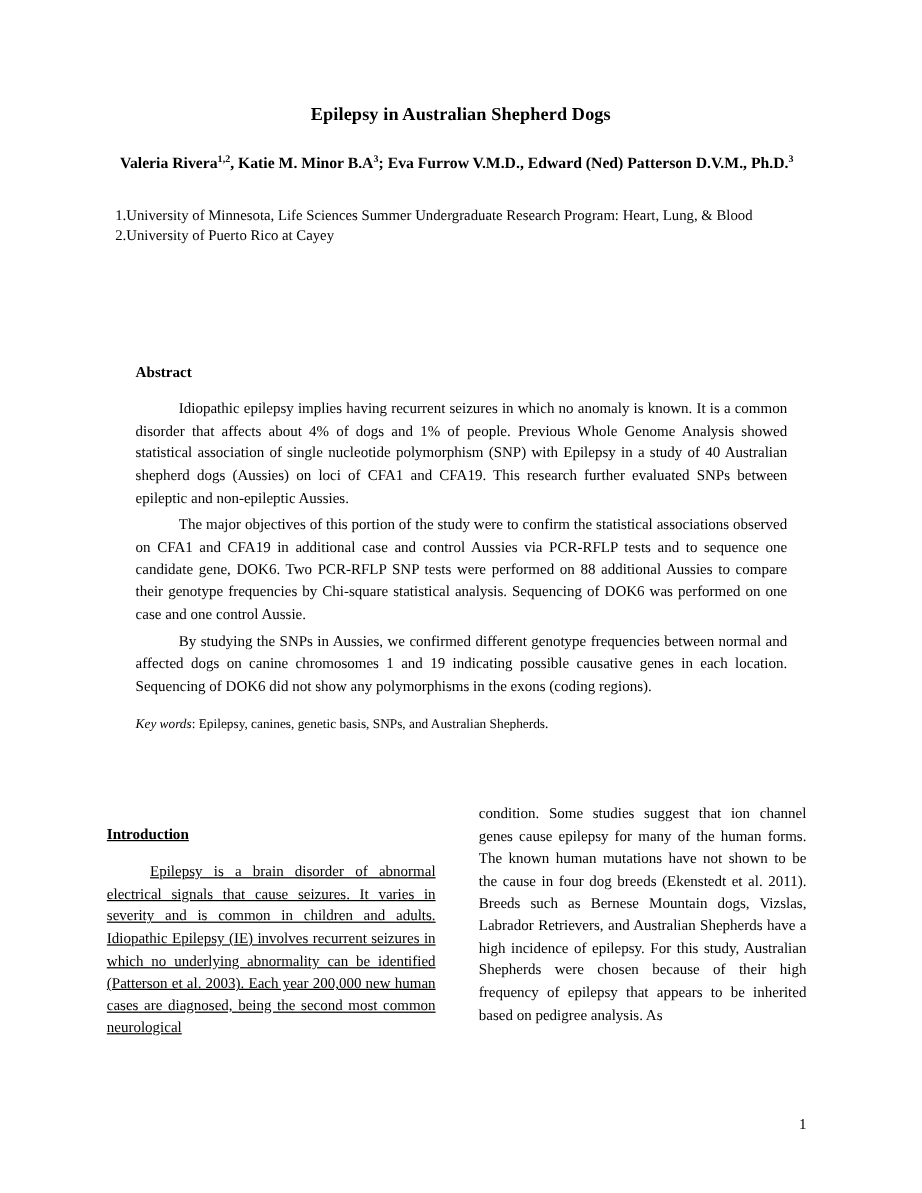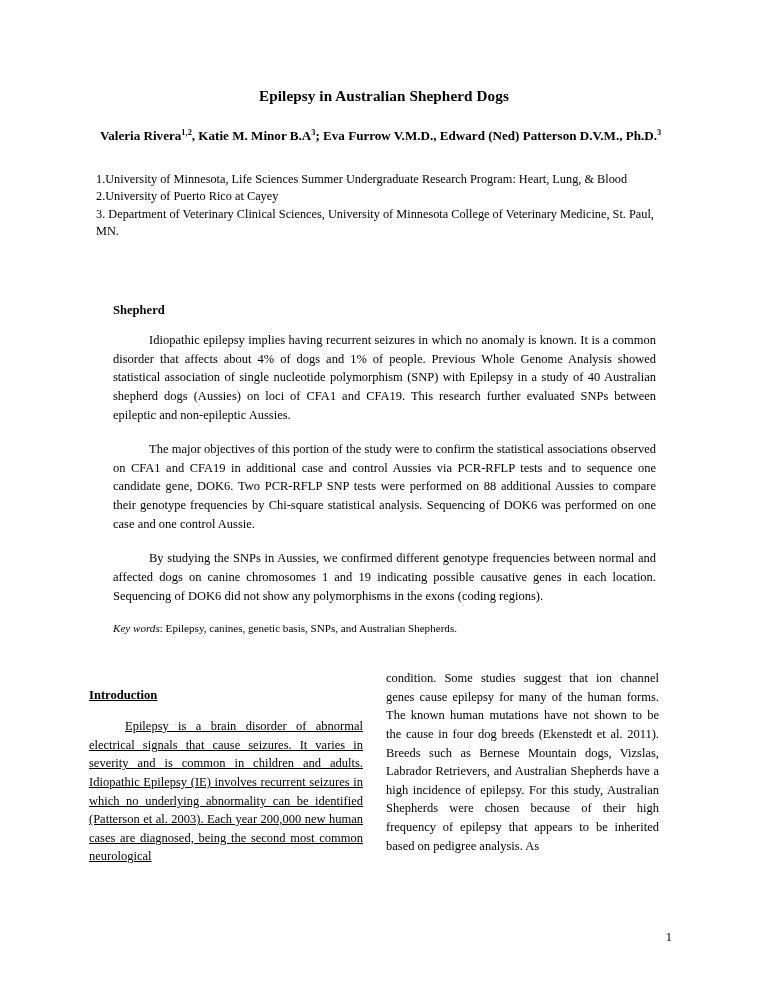--- a/index.html
+++ b/index.html
@@ -83,21 +83,21 @@
   .abstract-para {
     font-size: 12.5px;
     text-align: justify;
     text-justify: inter-word;
     line-height: 1.49;
     margin: 0;
     text-indent: 36px;
     hyphens: none;
   }
   .abstract-para + .abstract-para {
-    margin-top: 16px;
+    margin-top: 4px;
   }
   .keywords {
     font-size: 11.1px;
     line-height: 1.4;
     margin: 0;
     margin-top: 16px;
   }
   .keywords .kw-label {
     font-style: italic;
   }
@@ -105,21 +105,21 @@
   
   .col-left {
     position: absolute;
     left: 89px;
     top: 688px;
     width: 274px;
     text-decoration: underline;
   }
   .col-right {
     position: absolute;
-    left: 386px;
+    left: 399px;
     top: 669px;
     width: 273px;
   }
   .body-head {
     font-size: 12.6px;
     font-weight: bold;
     margin: 0 0 14px 0;
     line-height: 1.2;
   }
   .body-para {
@@ -153,26 +153,25 @@
 
   <div class="title-block">
 
     <h1 class="doc-title">Epilepsy in Australian Shepherd Dogs</h1>
 
     <p class="authors"><span>Valeria Rivera</span><sup>1,2</sup><span>, Katie M. Minor B.A</span><sup>3</sup><span>; Eva Furrow V.M.D., Edward (Ned) Patterson D.V.M., Ph.D.</span><sup>3</sup></p>
 
     <div class="affiliations">
       <span class="aff-line">1.University of Minnesota, Life Sciences Summer Undergraduate Research Program: Heart, Lung, &amp; Blood</span>
       <span class="aff-line">2.University of Puerto Rico at Cayey</span>
-      <span class="aff-line">3. Department of Veterinary Clinical Sciences, University of Minnesota College of Veterinary Medicine, St. Paul, MN.</span>
     </div>
   </div>
 
   <div class="abstract-block">
-    <h2 class="section-head">Shepherd</h2>
+    <h2 class="section-head">Abstract</h2>
 
     <p class="abstract-para">Idiopathic epilepsy implies having recurrent seizures in which no anomaly is known. It is a common disorder that affects about 4% of dogs and 1% of people. Previous Whole Genome Analysis showed statistical association of single nucleotide polymorphism (SNP) with Epilepsy in a study of 40 Australian shepherd dogs (Aussies) on loci of CFA1 and CFA19. This research further evaluated SNPs between epileptic and non-epileptic Aussies.</p>
     <p class="abstract-para">The major objectives of this portion of the study were to confirm the statistical associations observed on CFA1 and CFA19 in additional case and control Aussies via PCR-RFLP tests and to sequence one candidate gene, DOK6. Two PCR-RFLP SNP tests were performed on 88 additional Aussies to compare their genotype frequencies by Chi-square statistical analysis. Sequencing of DOK6 was performed on one case and one control Aussie.</p>
     <p class="abstract-para">By studying the SNPs in Aussies, we confirmed different genotype frequencies between normal and affected dogs on canine chromosomes 1 and 19 indicating possible causative genes in each location. Sequencing of DOK6 did not show any polymorphisms in the exons (coding regions).</p>
 
     <p class="keywords"><span class="kw-label">Key words</span><span>: Epilepsy, canines, genetic basis, SNPs, and Australian Shepherds.</span></p>
   </div>
 
   <div class="col-left">
     <h2 class="body-head">Introduction</h2>

